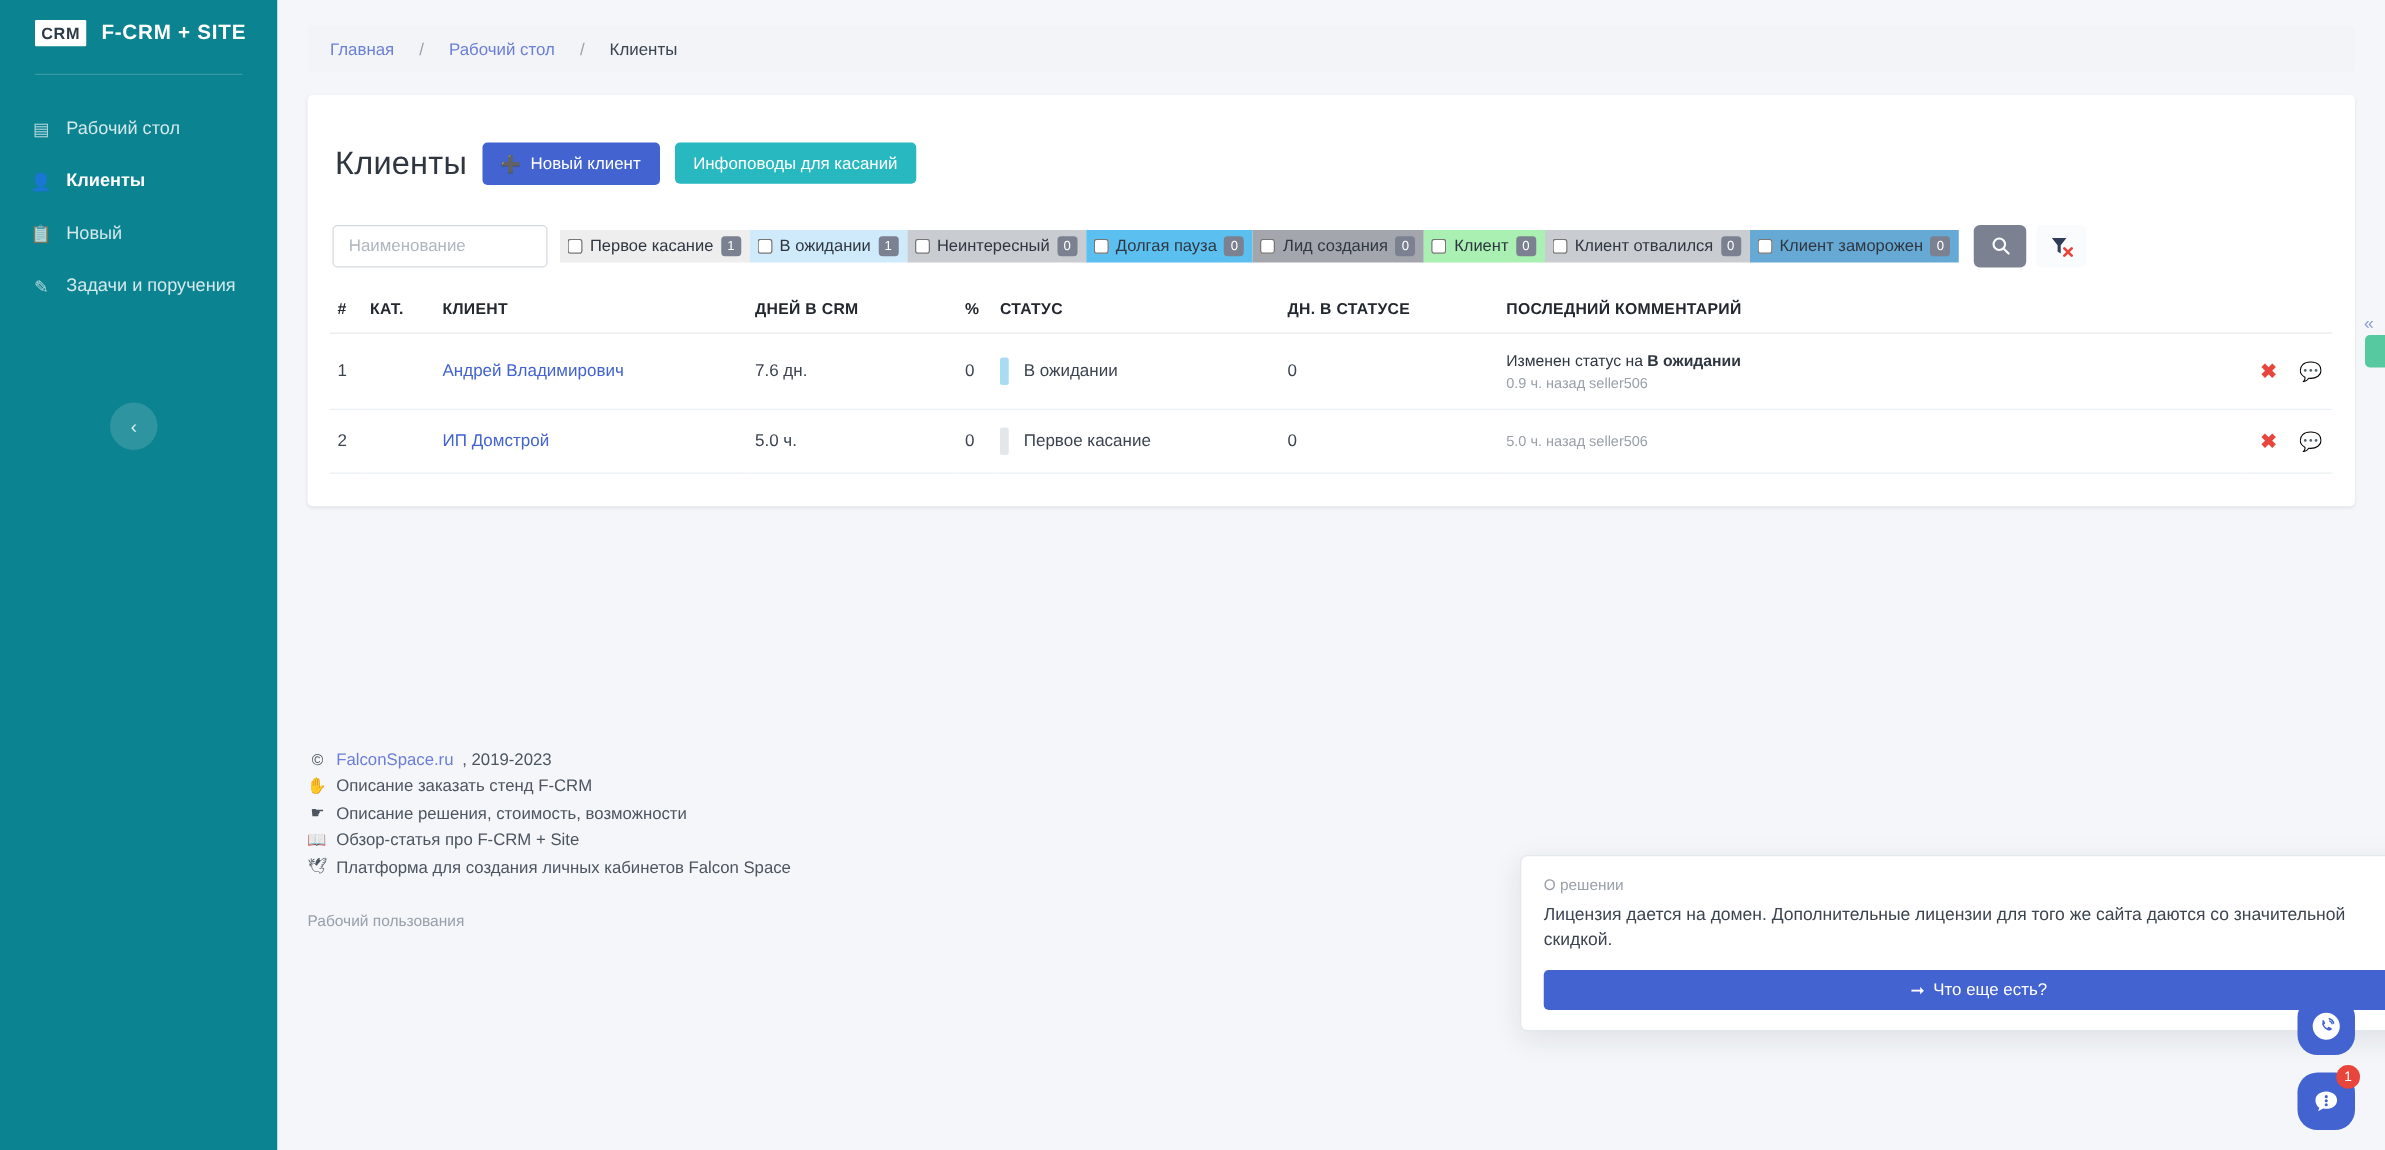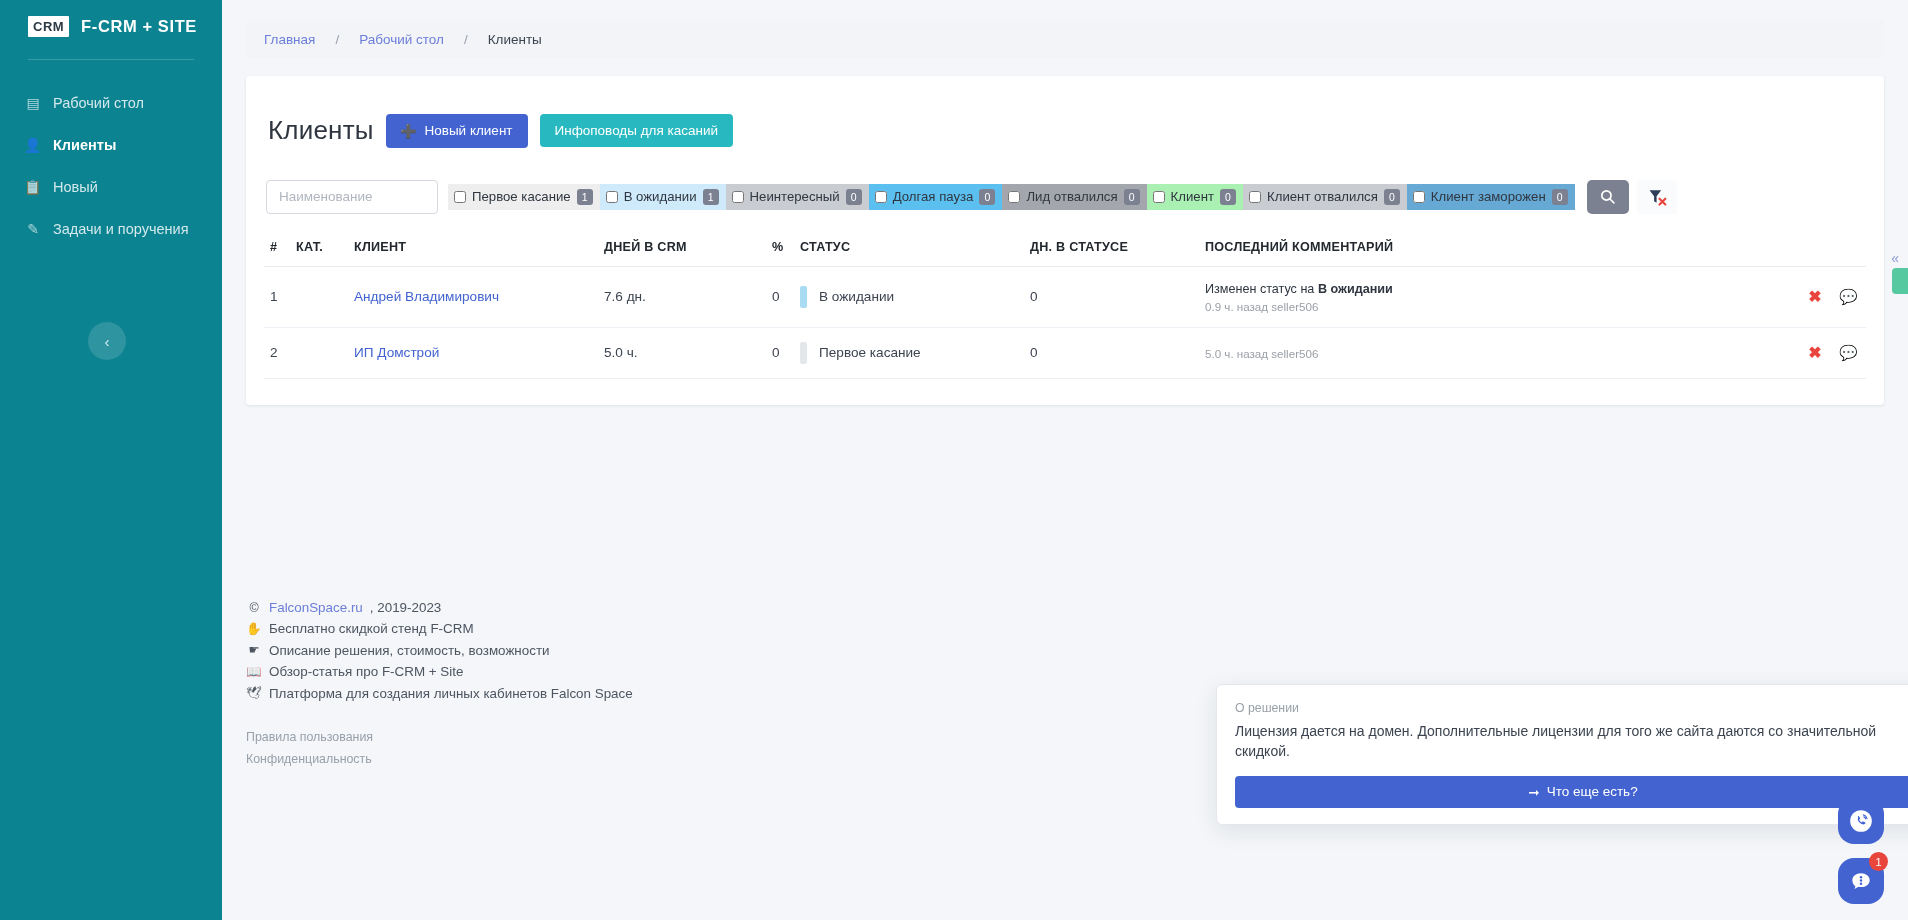--- a/index.html
+++ b/index.html
@@ -317,21 +317,21 @@
         </label>
 
         <label class="fchip" style="background:#5bc0f0">
           <input type="checkbox" style="">
           <span>Долгая пауза</span>
           <span class="fbadge">0</span>
         </label>
 
         <label class="fchip" style="background:#a3a7ad">
           <input type="checkbox" style="">
-          <span>Лид отвалился</span>
+          <span>Лид создания</span>
           <span class="fbadge">0</span>
         </label>
 
         <label class="fchip" style="background:#a9f0b2">
           <input type="checkbox" style="">
           <span>Клиент</span>
           <span class="fbadge">0</span>
         </label>
 
         <label class="fchip" style="background:#c9ccd1">
@@ -441,37 +441,36 @@
     <div class="rail-tab"></div>
 
     <div class="footer">
       <div class="f-row">
         <span class="f-ico">©</span>
         <span class="f-link">FalconSpace.ru</span>
         <span>, 2019-2023</span>
       </div>
       <div class="f-row">
         <span class="f-ico">✋</span>
-        <span>Бесплатно скидкой стенд F-CRM</span>
+        <span>Описание заказать стенд F-CRM</span>
       </div>
       <div class="f-row">
         <span class="f-ico">☛</span>
         <span>Описание решения, стоимость, возможности</span>
       </div>
       <div class="f-row">
         <span class="f-ico">📖</span>
         <span>Обзор-статья про F-CRM + Site</span>
       </div>
       <div class="f-row">
         <span class="f-ico">🕊</span>
         <span>Платформа для создания личных кабинетов Falcon Space</span>
       </div>
       <div class="footer-small">
-        <div>Правила пользования</div>
-        <div>Конфиденциальность</div>
+        <div>Рабочий пользования</div>
       </div>
     </div>
 
     <div class="popup">
       <div class="popup-title">О решении</div>
       <div class="popup-text">Лицензия дается на домен. Дополнительные лицензии для того же сайта даются со значительной скидкой.</div>
       <button class="popup-btn">
         <span>➞</span>
         <span>Что еще есть?</span>
       </button>

